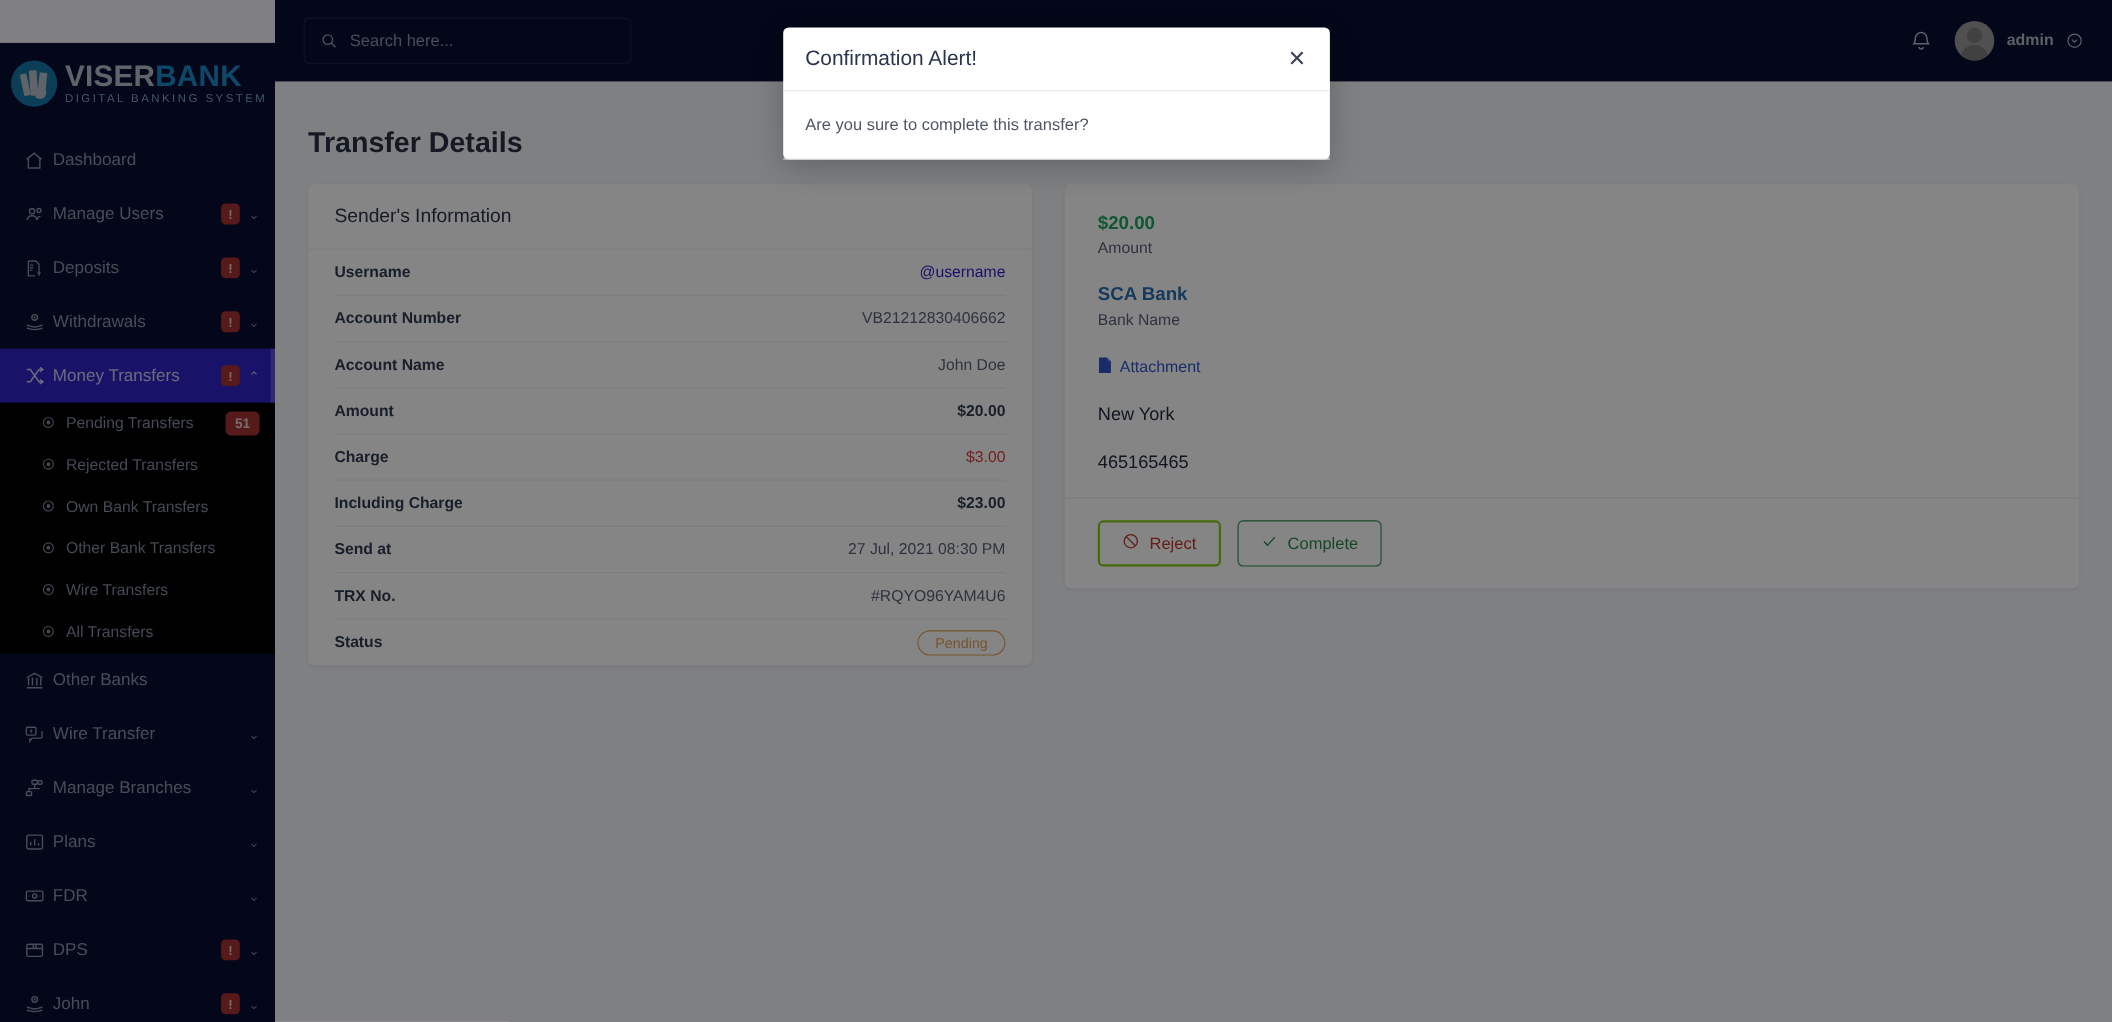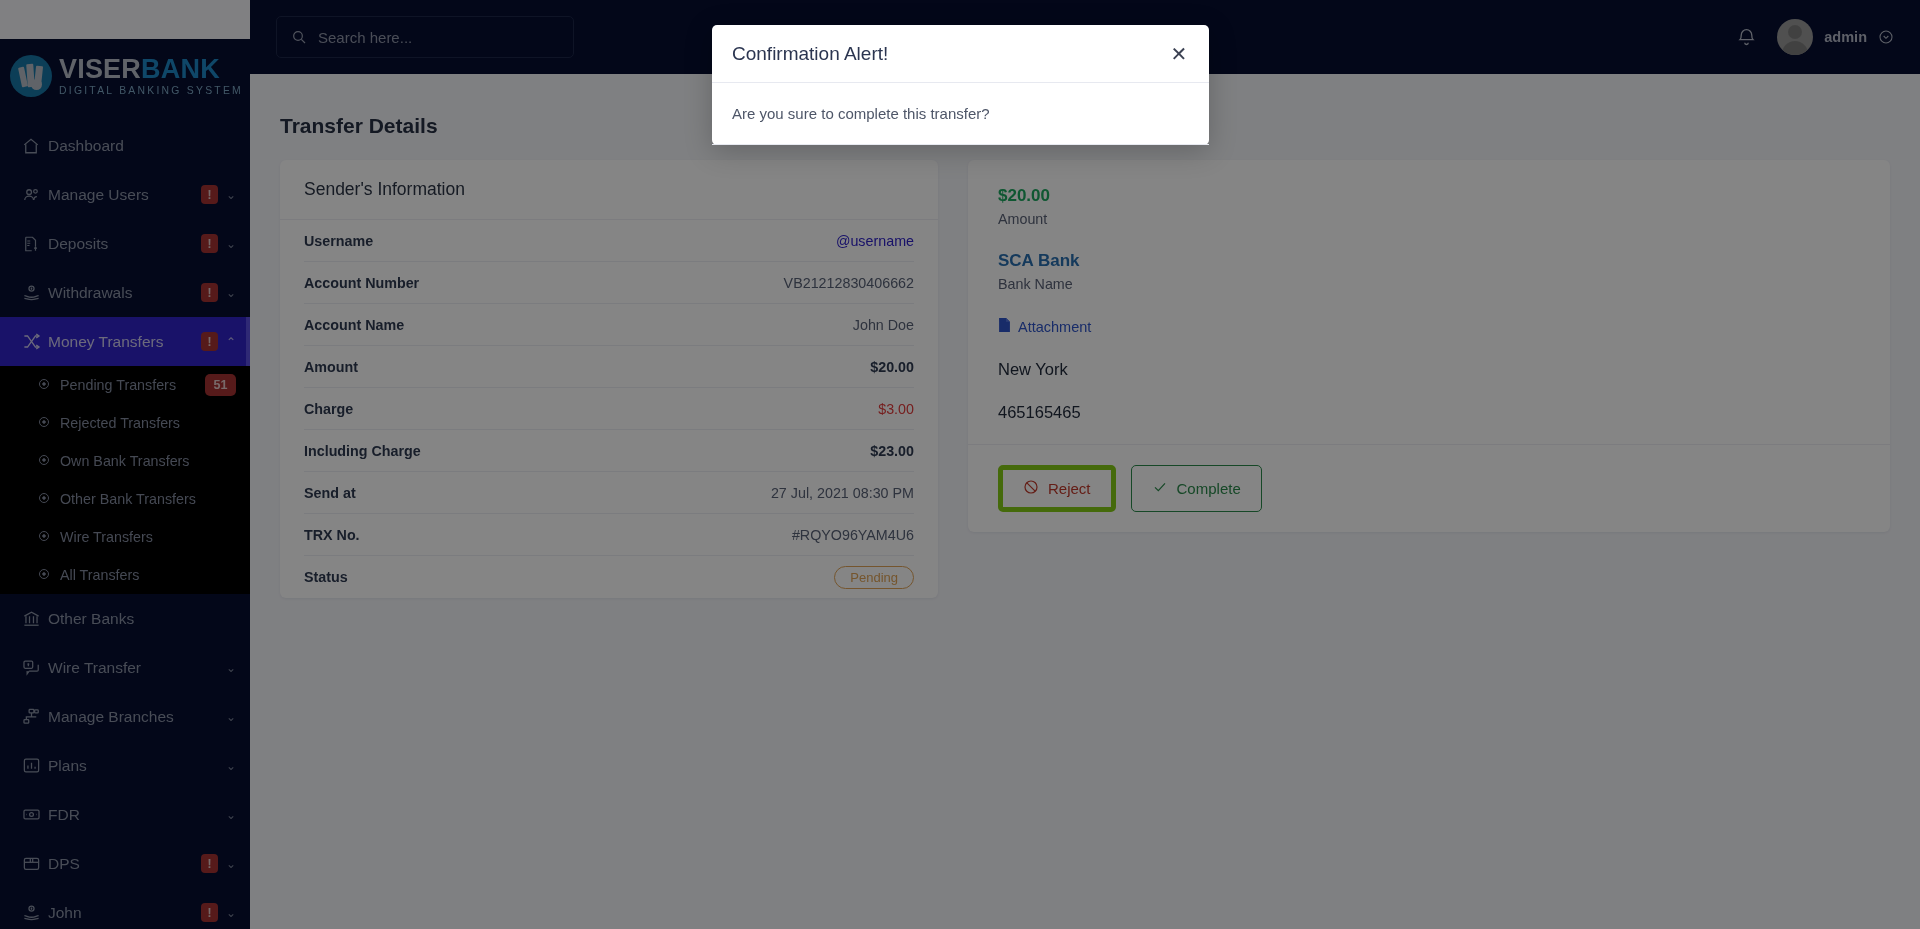--- a/index.html
+++ b/index.html
@@ -115,21 +115,21 @@
     position: relative; overflow: hidden; flex: 0 0 36px;
   }
   .avatar .head { position: absolute; left: 11px; top: 6px; width: 14px; height: 14px;
                   border-radius: 50%; background: #7e7e7e; }
   .avatar .body { position: absolute; left: 5px; top: 22px; width: 26px; height: 18px;
                   border-radius: 13px 13px 0 0; background: #7e7e7e; }
   .uname { color: #b4b9c7; font-size: 14.5px; font-weight: 600; }
   .chev-circ { color: #b4b9c7; display: flex; }
 
   .content { flex: 1 1 auto; padding: 26px 30px 0 30px; overflow: hidden; }
-  .page-title { font-size: 21px; color: #273043; font-weight: 600; margin: 14px 0 22px 0; }
+  .page-title { font-size: 26px; color: #273043; font-weight: 600; margin: 14px 0 22px 0; }
 
   .cards-row { display: flex; gap: 30px; align-items: flex-start; }
 
   .card {
     background: #fff; border-radius: 6px; box-shadow: 0 1px 3px rgba(20,30,60,.07);
   }
   .card-left { width: 658px; flex: 0 0 658px; }
   .card-head {
     padding: 19px 24px; font-size: 17.5px; color: #2b3445; font-weight: 500;
     border-bottom: 1px solid #edeef3;
@@ -156,21 +156,21 @@
   .rt-sub { color: #5a6277; font-size: 14.3px; margin-top: 5px; }
   .rt-bank { color: #2a6fb0; font-weight: 700; font-size: 17px; margin-top: 24px; }
   .rt-attach { margin-top: 25px; display: flex; align-items: center; gap: 7px;
                color: #2f55c9; font-size: 14.5px; cursor: pointer; }
   .rt-line { color: #222b3c; font-size: 16.5px; margin-top: 24px; }
   .rt-foot { border-top: 1px solid #edeef3; padding: 20px 30px; display: flex; gap: 15px; }
   .btn-outline {
     border-radius: 5px; padding: 9px 20px; font-size: 15px; background: #fff;
     display: flex; align-items: center; gap: 9px; cursor: pointer;
   }
-  .btn-reject { border: 5px solid #84cc16; color: #c0392b; }
+  .btn-reject { border: 2px solid #84cc16; color: #c0392b; }
   .btn-complete { border: 1px solid #2b8a4b; color: #2b8a4b; }
 
   
   .backdrop {
     position: absolute; inset: 0; background: rgba(0,0,0,.48); z-index: 40;
   }
   .modal {
     position: absolute; left: 712px; top: 25px; width: 497px; z-index: 50;
     background: #fff; border-radius: 5px;
     box-shadow: 0 6px 28px rgba(0,0,0,.22);

